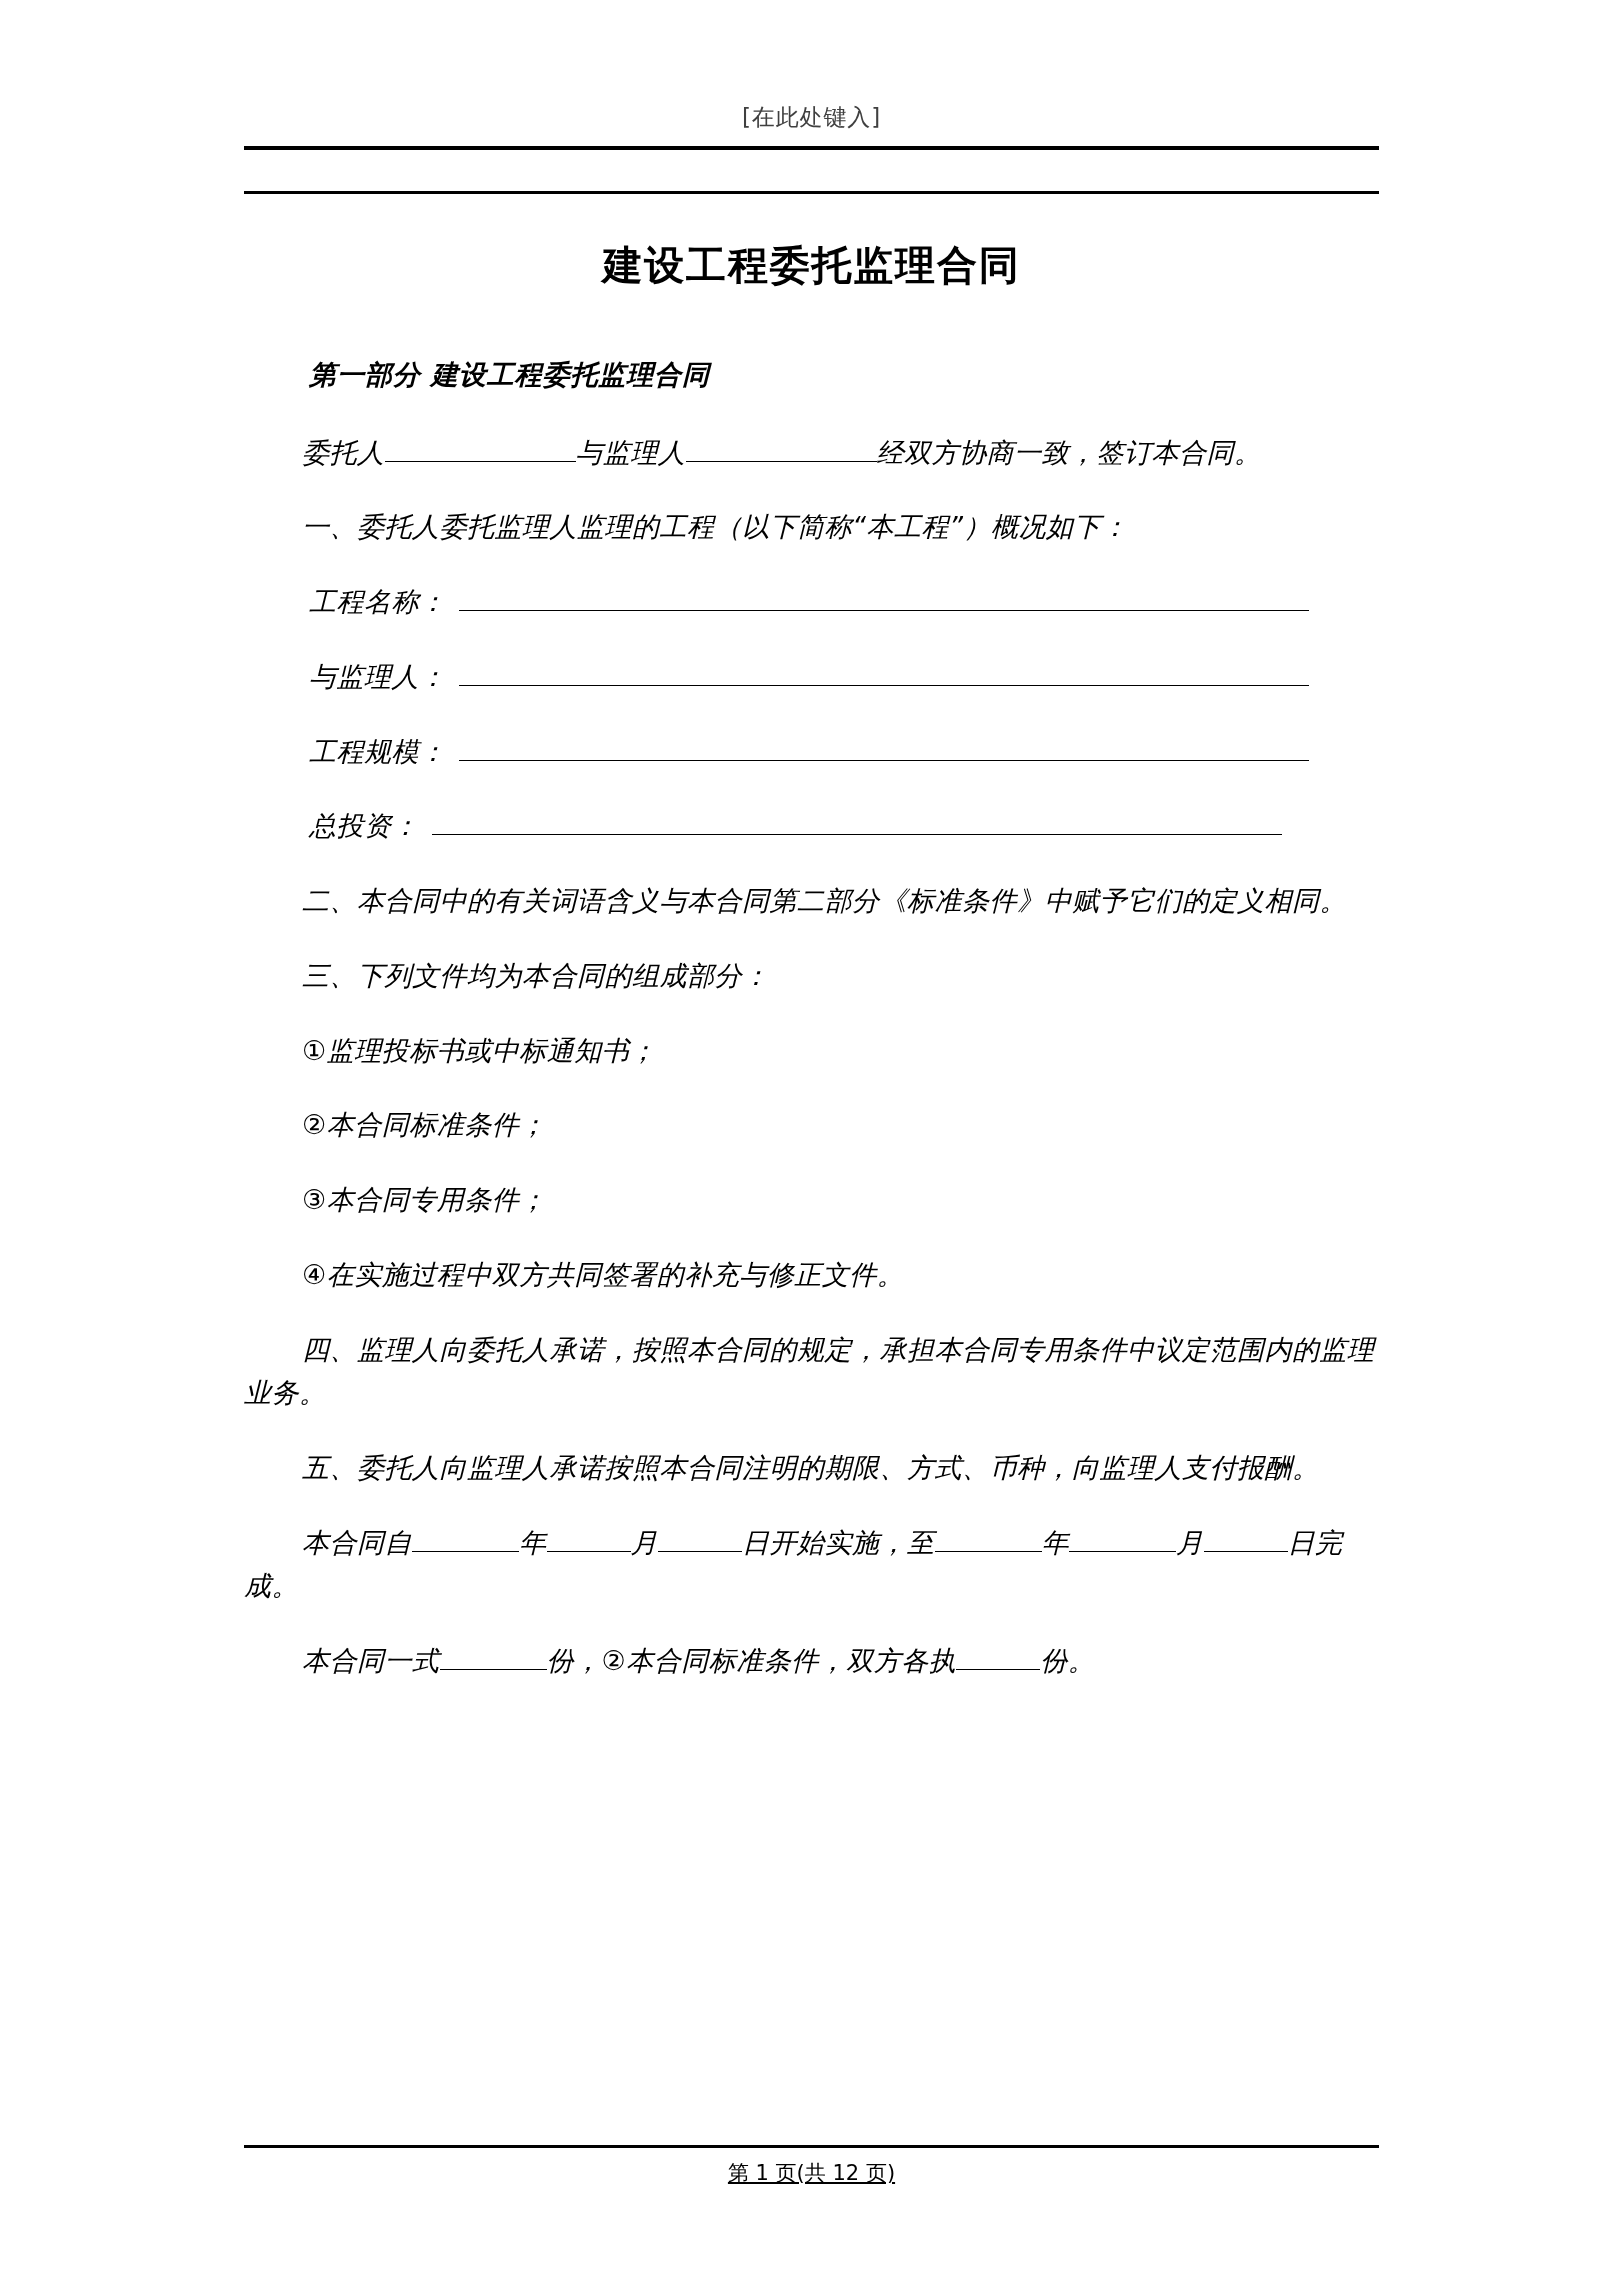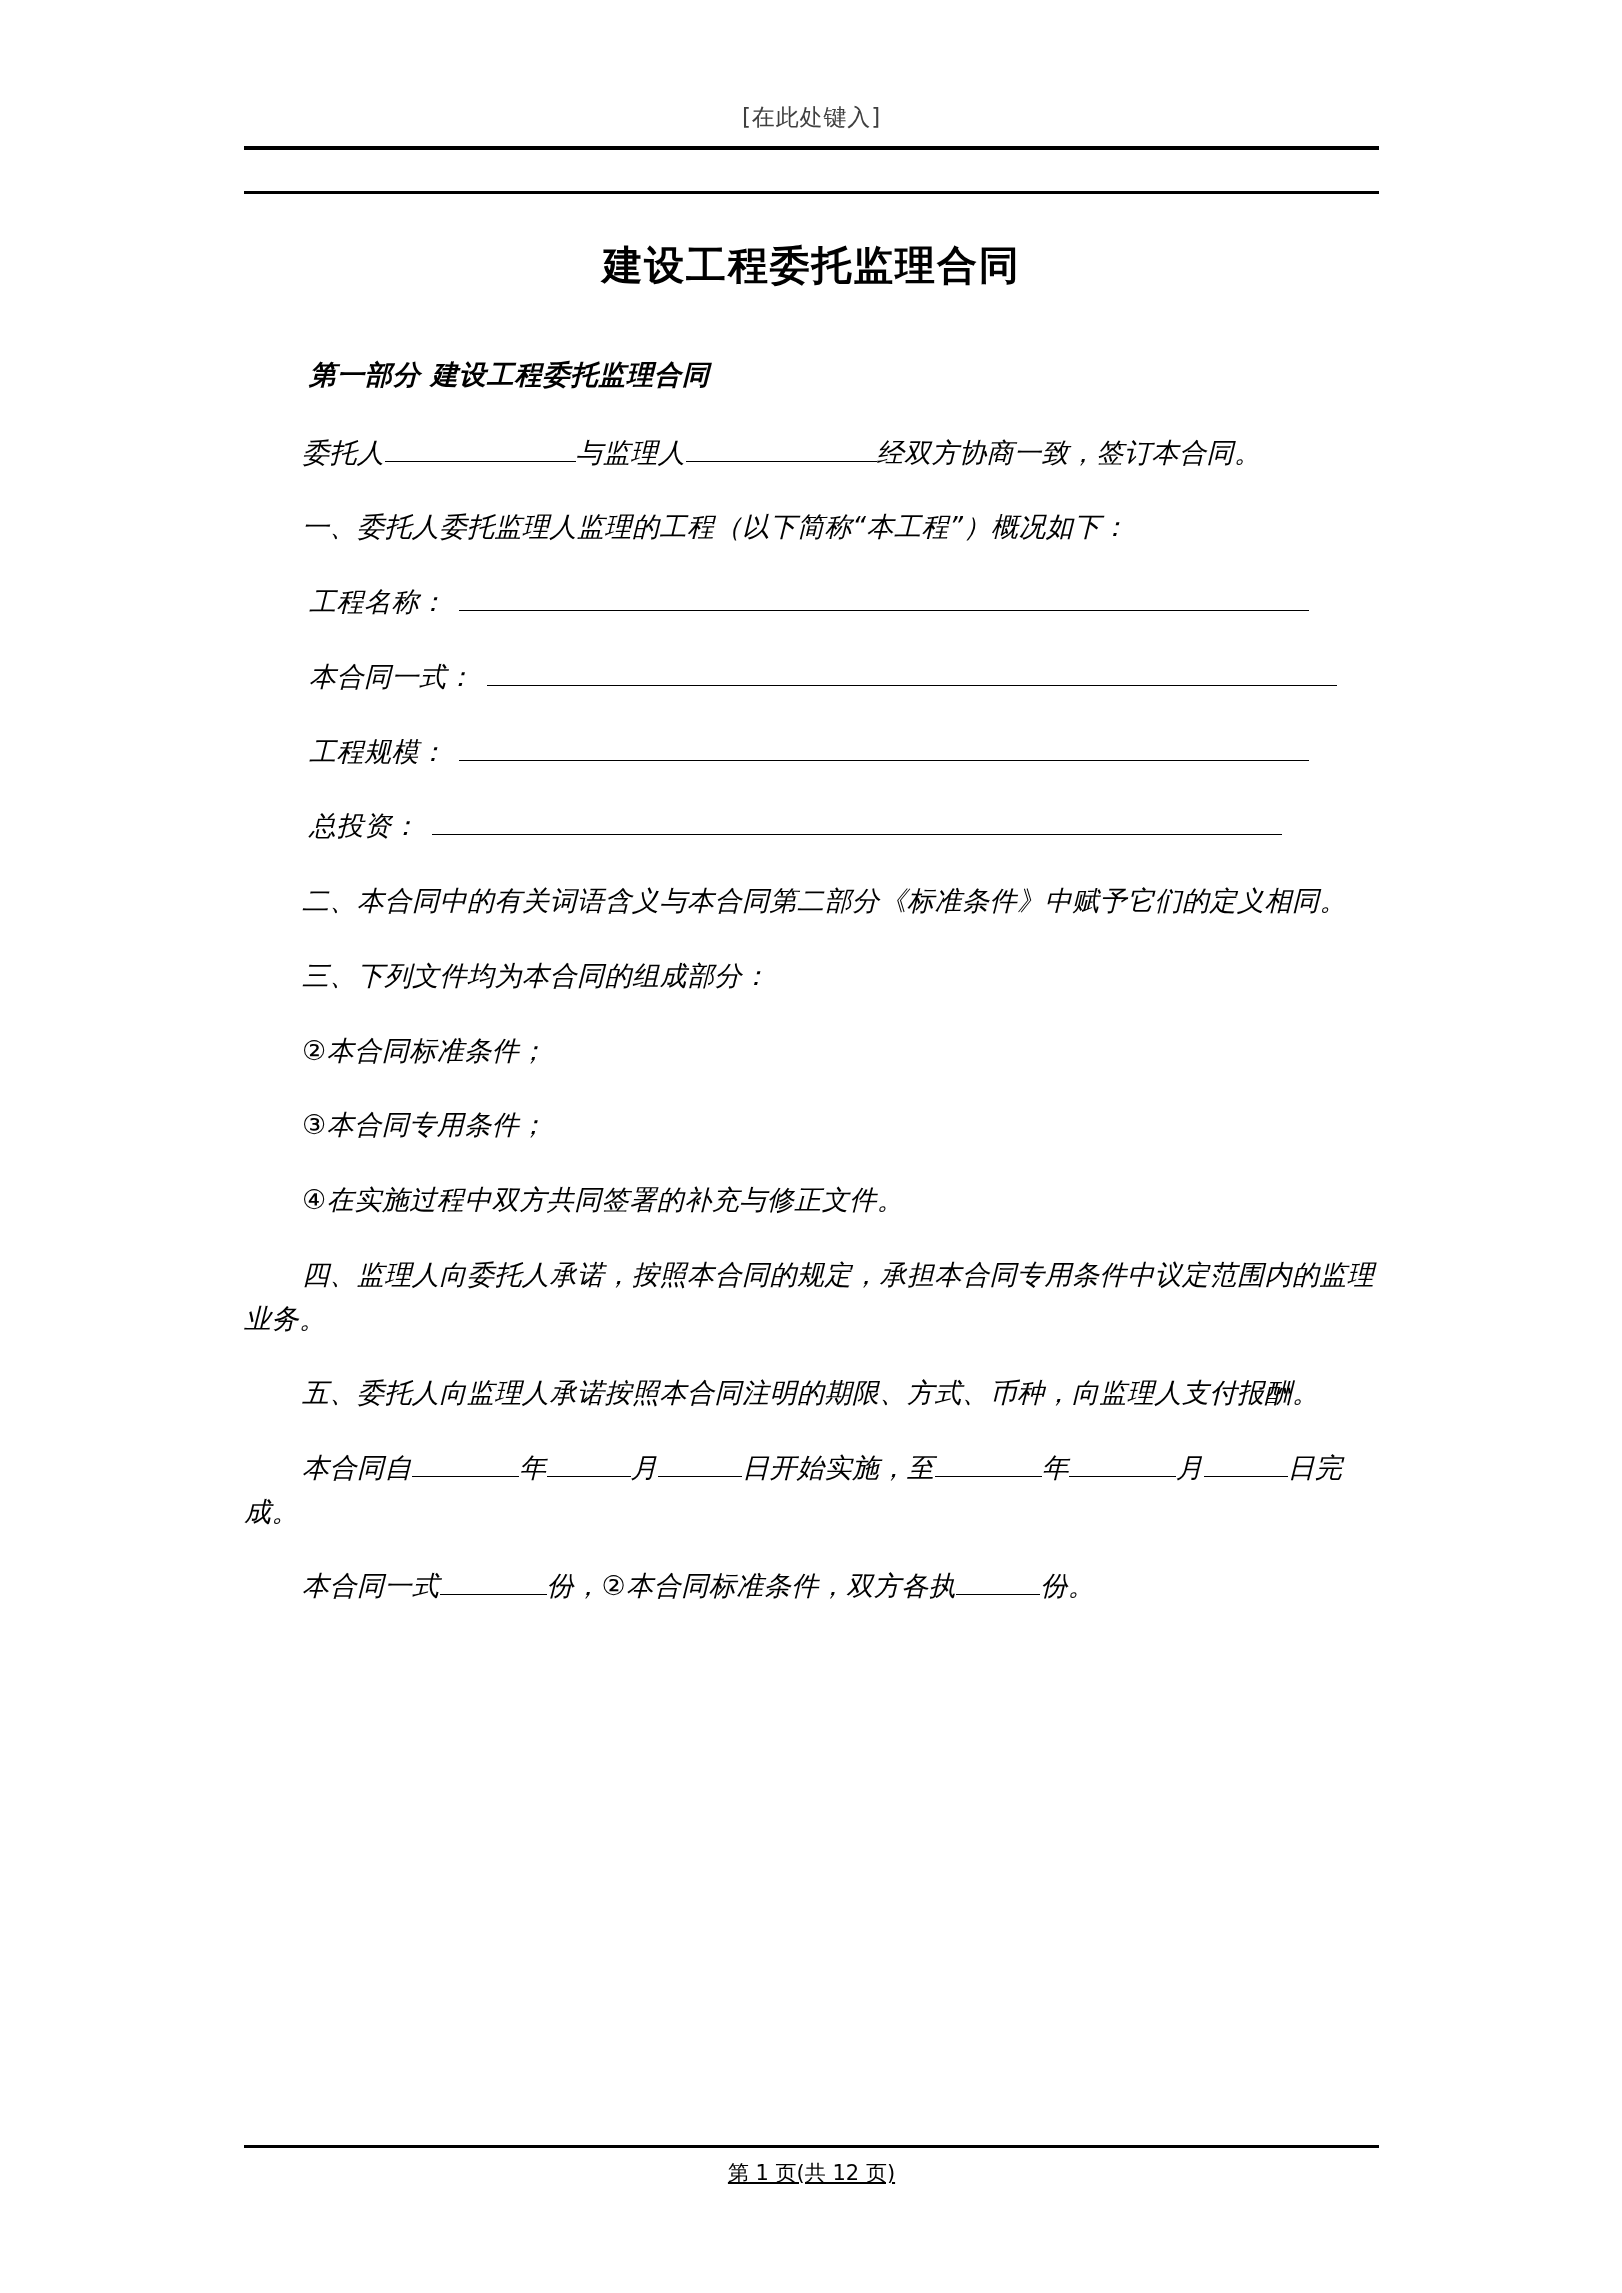--- a/index.html
+++ b/index.html
@@ -125,30 +125,31 @@
     <div class="body-area">
 
       <div class="section-heading">第一部分  建设工程委托监理合同</div>
 
       <p class="para"><span>委托人</span><span class="blank b-lg"></span><span>与监理人</span><span class="blank b-lg"></span><span>经双方协商一致，签订本合同。</span></p>
 
       <p class="para">一、委托人委托监理人监理的工程（以下简称“本工程”）概况如下：</p>
 
       <p class="para fieldline"><span>工程名称：</span><span class="gapsp"></span><span class="blank b-field"></span></p>
 
-      <p class="para fieldline"><span>本合同一式：</span><span class="gapsp"></span><span class="blank b-field"></span></p>
+      <p class="para fieldline"><span>与监理人：</span><span class="gapsp"></span><span class="blank b-field"></span></p>
 
       <p class="para fieldline"><span>工程规模：</span><span class="gapsp"></span><span class="blank b-field"></span></p>
 
       <p class="para fieldline"><span>总投资：</span><span class="gapsp"></span><span class="blank b-field"></span></p>
 
       <p class="para">二、本合同中的有关词语含义与本合同第二部分《标准条件》中赋予它们的定义相同。</p>
 
       <p class="para">三、下列文件均为本合同的组成部分：</p>
 
+      <p class="para">①监理投标书或中标通知书；</p>
       <p class="para">②本合同标准条件；</p>
       <p class="para">③本合同专用条件；</p>
       <p class="para">④在实施过程中双方共同签署的补充与修正文件。</p>
 
       <p class="para">四、监理人向委托人承诺，按照本合同的规定，承担本合同专用条件中议定范围内的监理业务。</p>
 
       <p class="para">五、委托人向监理人承诺按照本合同注明的期限、方式、币种，向监理人支付报酬。</p>
 
       <p class="para"><span>本合同自</span><span class="blank b-md"></span><span>年</span><span class="blank b-sm"></span><span>月</span><span class="blank b-sm"></span><span>日开始实施，至</span><span class="blank b-md"></span><span>年</span><span class="blank b-md"></span><span>月</span><span class="blank b-sm"></span><span>日完成。</span></p>
 

